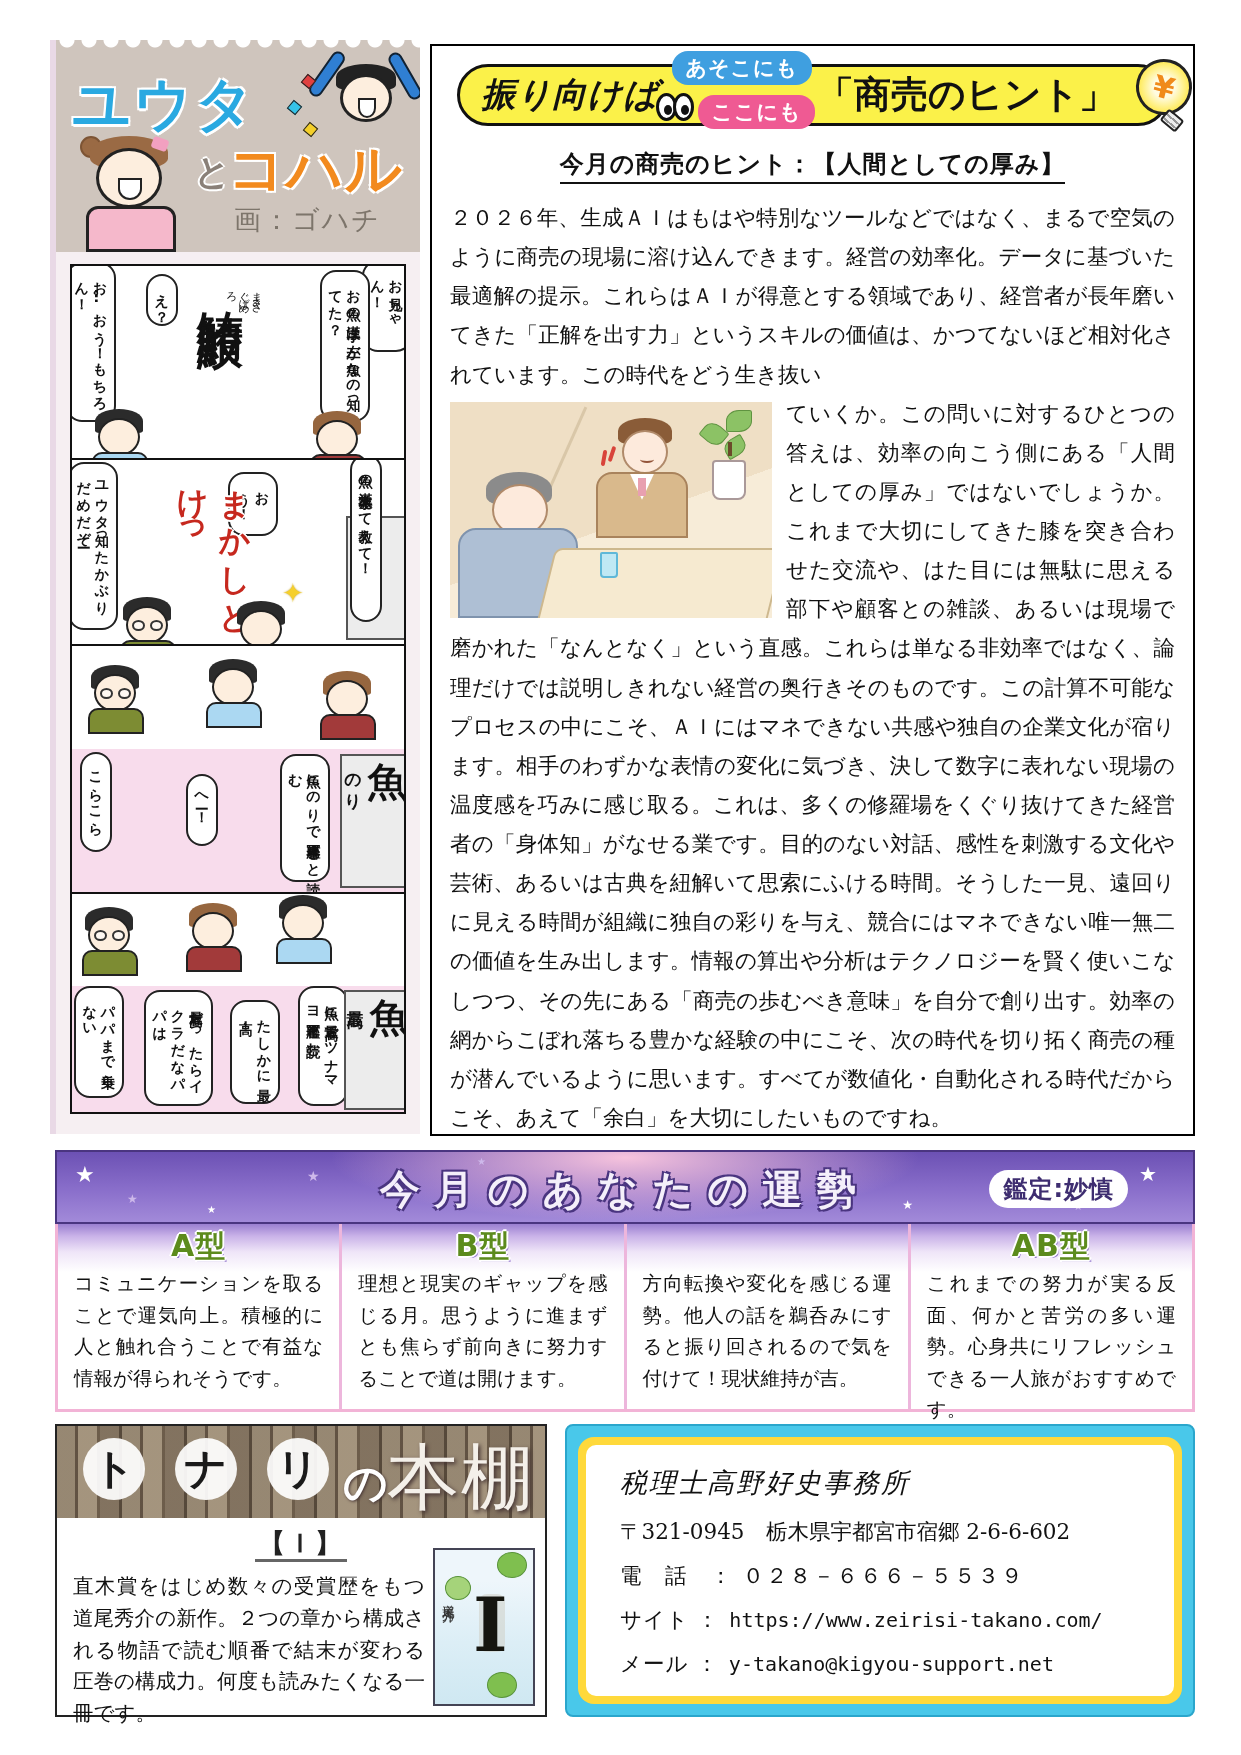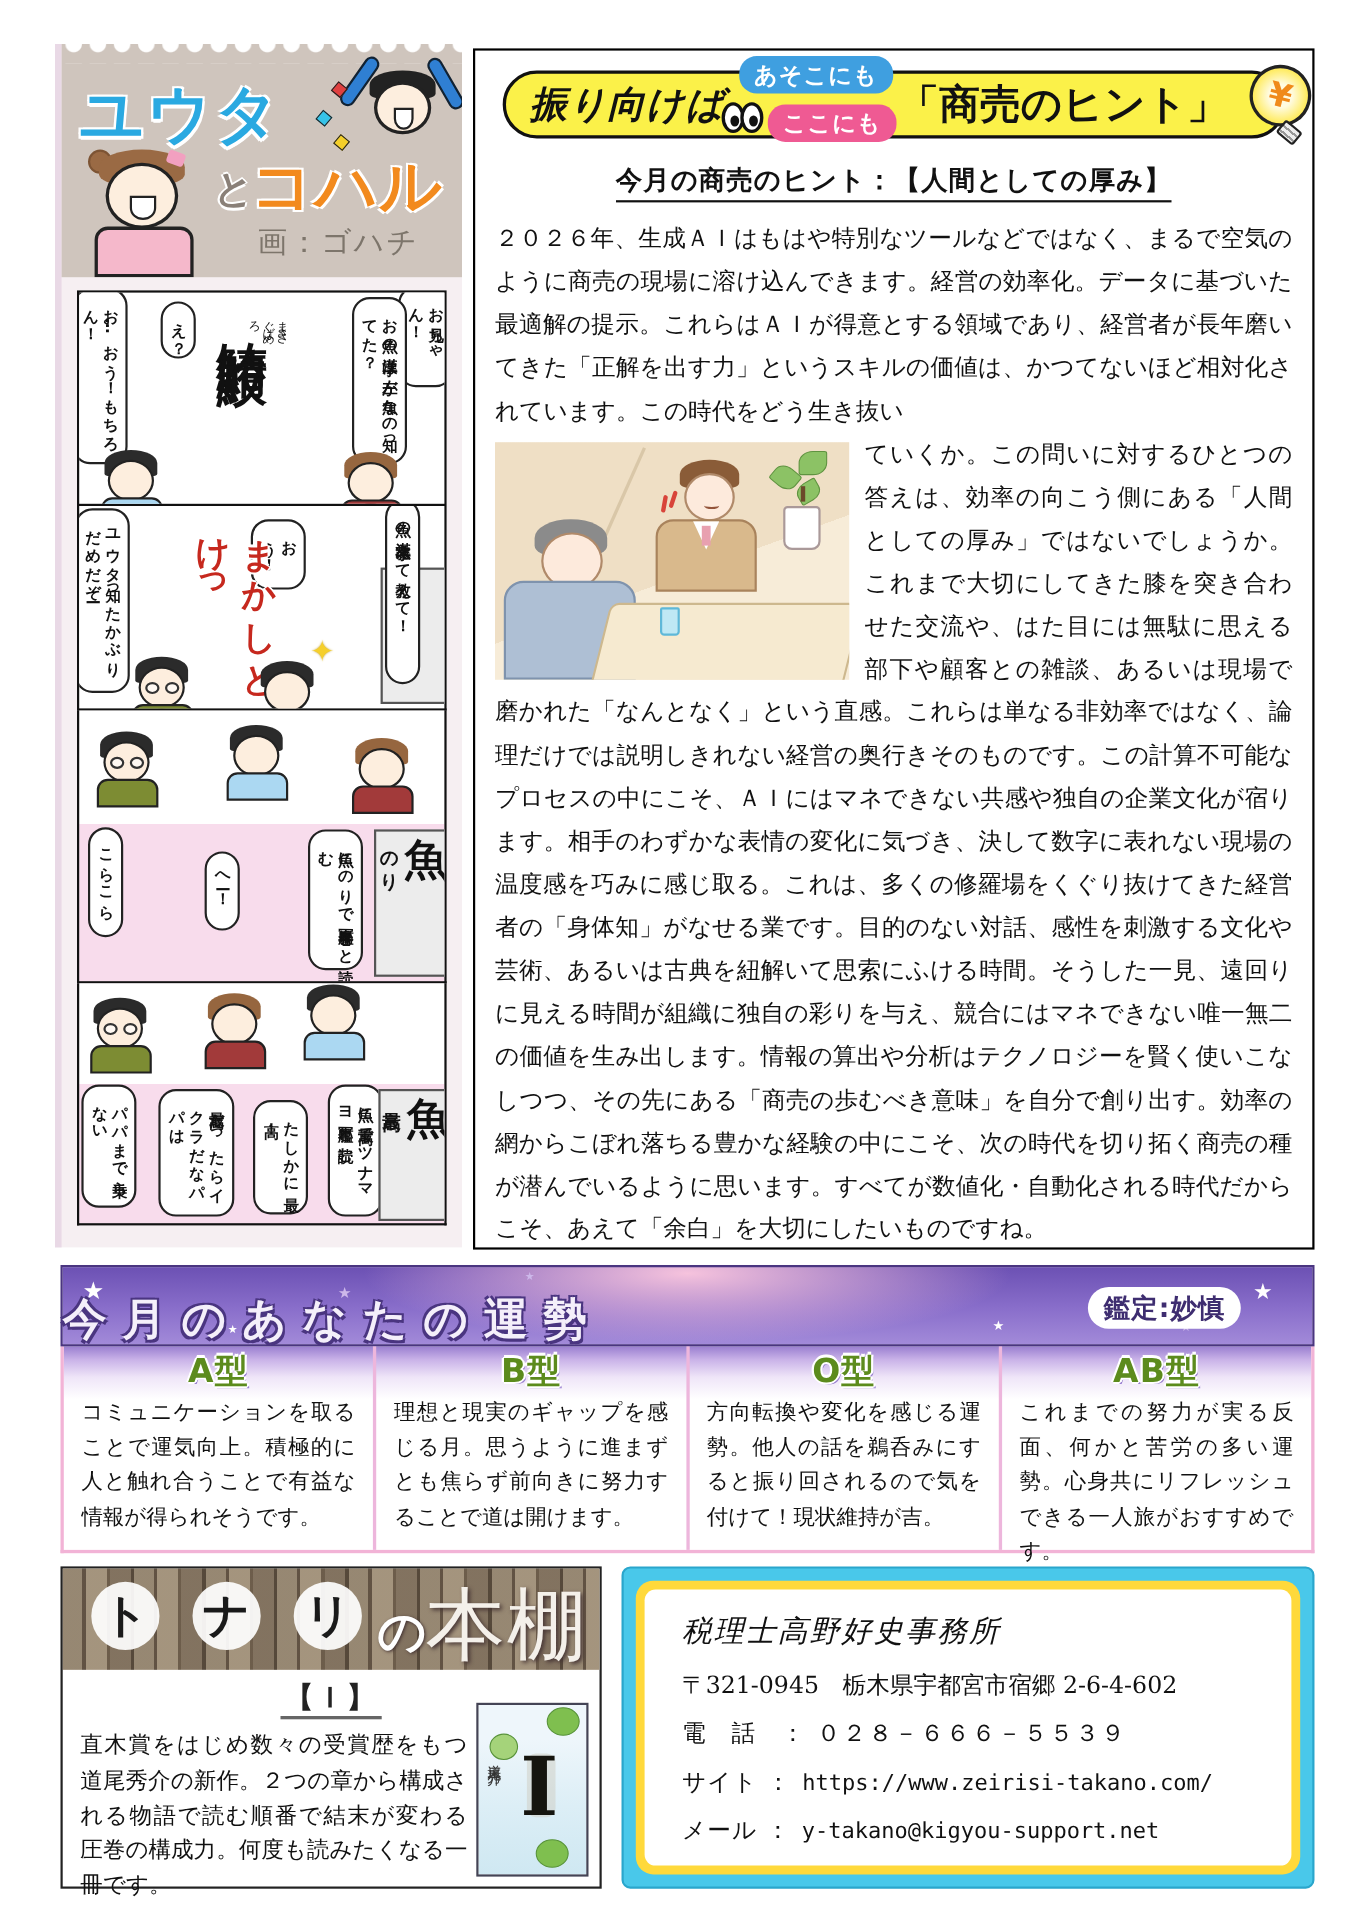--- a/index.html
+++ b/index.html
@@ -102,21 +102,21 @@
   .ill-table { position:absolute; left:96px; bottom:-4px; width:230px; height:74px; background:#f6ead0; border:2px solid #cdb88e; border-radius:8px 0 0 0; transform:skewX(-14deg); }
   .ill-glass { position:absolute; left:150px; bottom:40px; width:18px; height:26px; background:#bfe8f4; border:2px solid #5fb8d8; border-radius:2px 2px 4px 4px; }
   .ill-mark { position:absolute; right:158px; top:44px; width:4px; height:16px; background:#d8443a; border-radius:2px; transform:rotate(18deg); }
   .ill-mark.m2 { right:166px; top:48px; transform:rotate(10deg); }
 
   
   .fortune { position:absolute; left:55px; top:1150px; width:1140px; height:262px; }
   .fortune-header { position:relative; height:74px; border:2px solid #4a3580;
     background: radial-gradient(ellipse 420px 90px at 50% 8%, #f6c3dd 0%, rgba(246,195,221,0) 70%),
                 linear-gradient(180deg,#6c51b4 0%, #8a6fcb 55%, #a28ad9 100%); overflow:visible; }
-  .fortune-title { position:absolute; left:0; right:0; top:20px; font-size:40px; font-weight:bold; color:#f4effa;
+  .fortune-title { position:absolute; left:0; right:0; top:10px; text-align:center; font-size:40px; font-weight:bold; color:#f4effa;
     letter-spacing:14px; text-shadow:2px 2px 0 #4a3580, -2px -2px 0 #4a3580, 2px -2px 0 #4a3580, -2px 2px 0 #4a3580; font-family:"DejaVu Serif",serif; }
   .fortune-badge { position:absolute; right:65px; top:18px; background:#fff; color:#3e2d70; font-size:24px; font-weight:bold;
     padding:3px 14px; border-radius:20px; letter-spacing:1px; }
   .star { position:absolute; color:#fff; }
   .star::before { content:"★"; }
   .star.dim { color:#cdb8ea; }
   .fortune-cols { display:flex; height:188px; border:3px solid #f2b3d6; border-top:none;
     background:linear-gradient(180deg,#9a7fd0 0px,#c9b2e8 12px,#efe5f8 28px,#ffffff 48px); }
   .fcol { flex:1 1 0; position:relative; padding:44px 16px 6px 16px; }
   .fcol + .fcol { border-left:3px solid #edb6dc; }
@@ -360,21 +360,20 @@
     <div class="fortune-cols">
       <div class="fcol">
         <div class="ftype">A型</div>
         <div class="ftext">コミュニケーションを取ることで運気向上。積極的に人と触れ合うことで有益な情報が得られそうです。</div>
       </div>
       <div class="fcol">
         <div class="ftype">B型</div>
         <div class="ftext">理想と現実のギャップを感じる月。思うように進まずとも焦らず前向きに努力することで道は開けます。</div>
       </div>
       <div class="fcol">
-        <div class="ftype">O型</div>
         <div class="ftext">方向転換や変化を感じる運勢。他人の話を鵜呑みにすると振り回されるので気を付けて！現状維持が吉。</div>
       </div>
       <div class="fcol">
         <div class="ftype">AB型</div>
         <div class="ftext">これまでの努力が実る反面、何かと苦労の多い運勢。心身共にリフレッシュできる一人旅がおすすめです。</div>
       </div>
     </div>
   </div>
 
   <div class="bookshelf">
@@ -397,21 +396,21 @@
       <div class="cover-I">I</div>
       <div class="cover-author">道尾秀介</div>
     </div>
   </div>
 
   <div class="contact">
     <div class="contact-yellow">
       <div class="contact-inner">
         <div class="c-name">税理士高野好史事務所</div>
         <div class="c-row">
-          <span class="c-val" style="margin-left:0;">〒321-0945　栃木県宇都宮市宿郷 2-6-4-602</span>
+          <span class="c-val" style="margin-left:0;">〒321-0945　栃木県宇都宮市宿郷 2-6-6-602</span>
         </div>
         <div class="c-row">
           <span class="c-label">電　話　：</span>
           <span class="c-val c-tel">０２８－６６６－５５３９</span>
         </div>
         <div class="c-row">
           <span class="c-label">サイト ：</span>
           <span class="c-val c-mono">https://www.zeirisi-takano.com/</span>
         </div>
         <div class="c-row">

